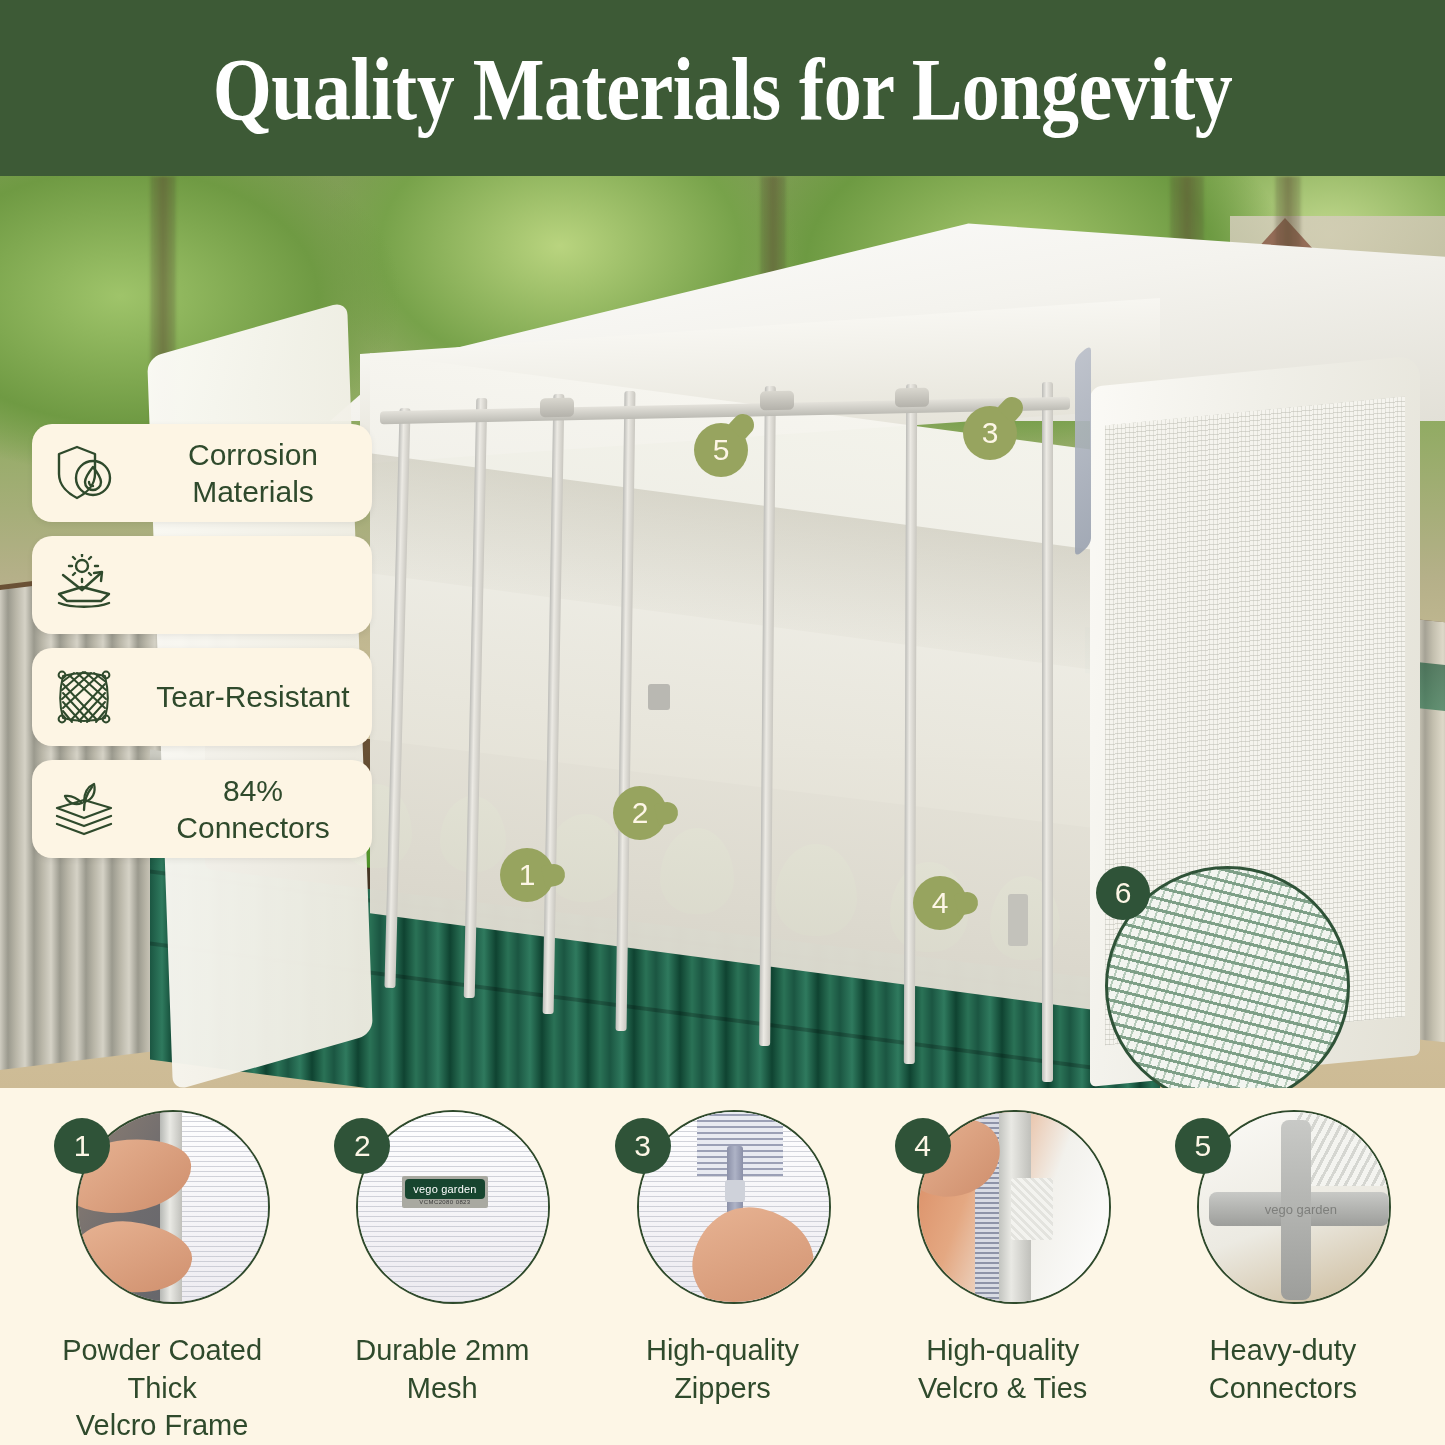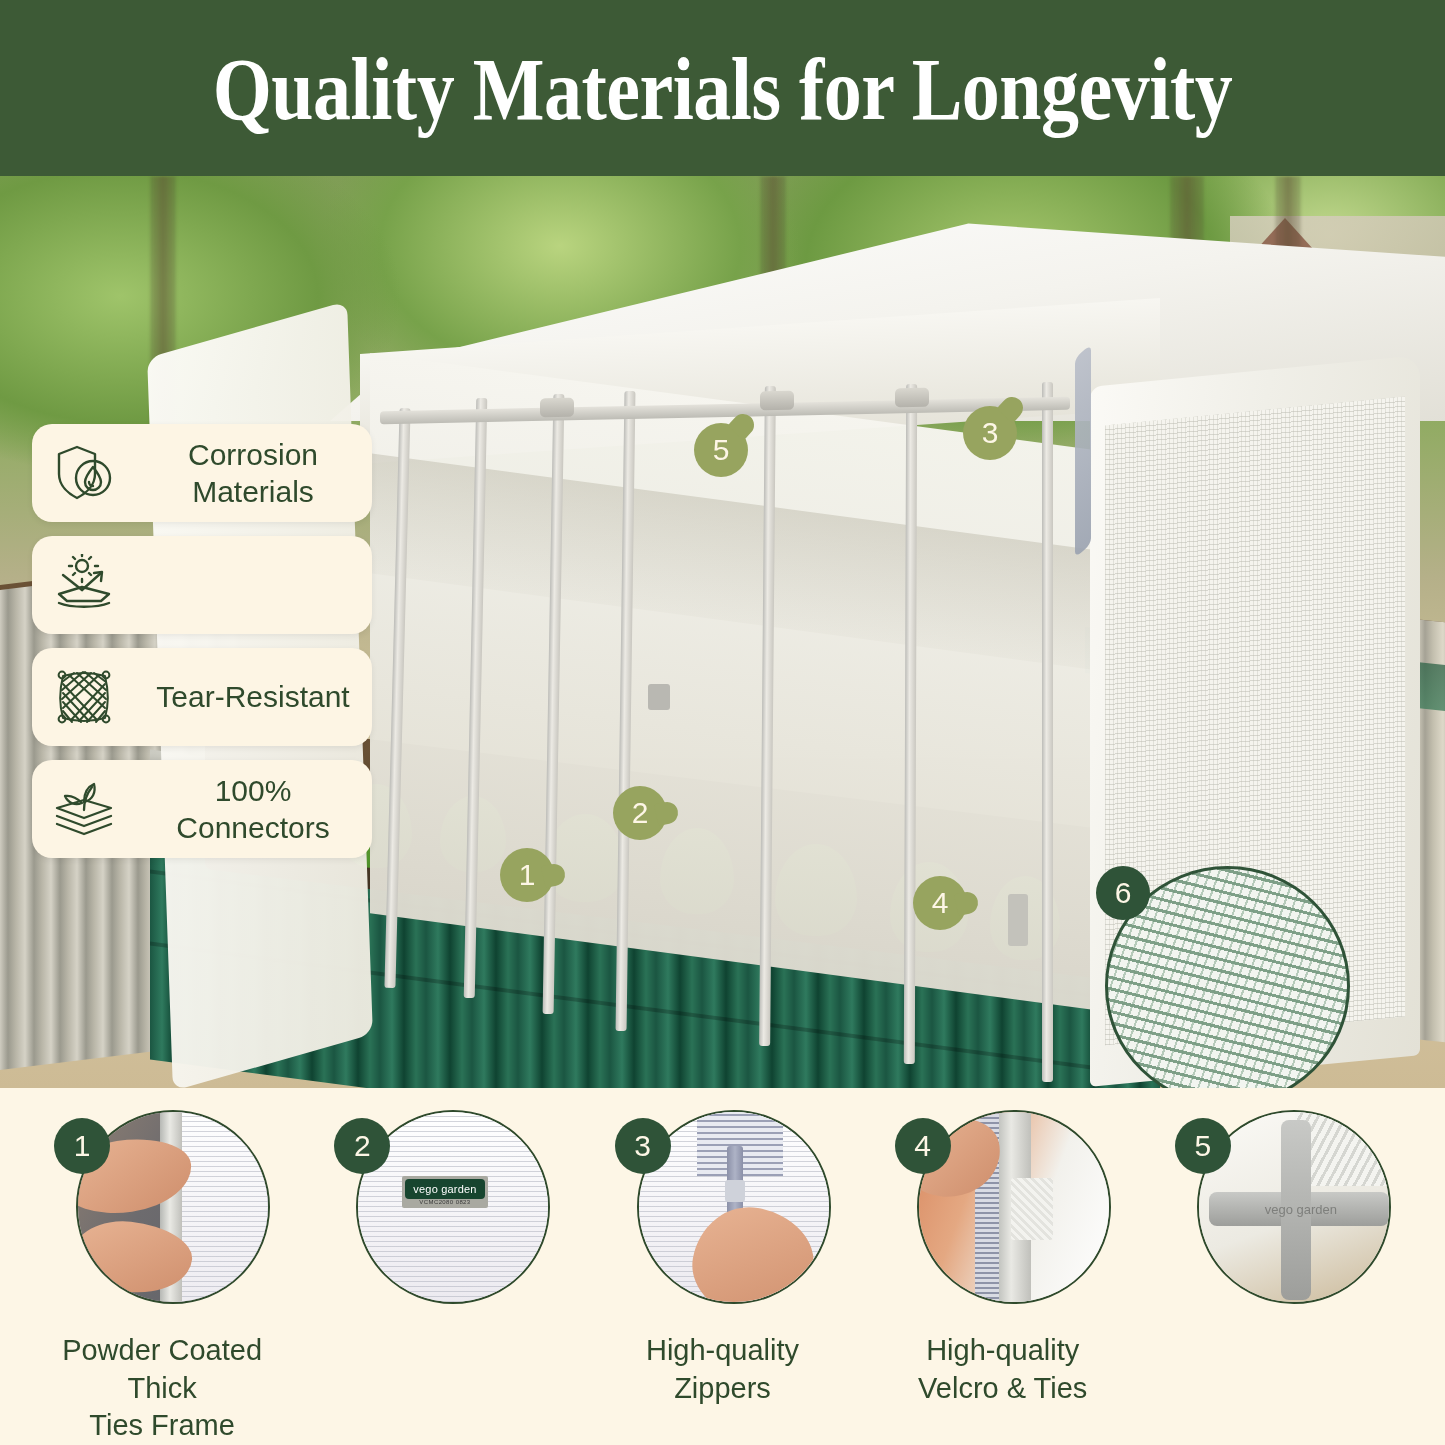--- a/index.html
+++ b/index.html
@@ -446,21 +446,21 @@
           <svg viewBox="0 0 70 62" fill="none" stroke="#2f4a2c" stroke-width="2.3" stroke-linecap="round" stroke-linejoin="round">
             <path d="M35 24 C35 16 38 9 45 6 C47 14 44 22 35 24 Z"></path>
             <path d="M33 25 C28 20 22 17 16 18 C19 25 26 28 33 25 Z"></path>
             <path d="M35 32 C35 26 36 18 43 9"></path>
             <path d="M8 30 L35 22 L62 30 L35 40 Z"></path>
             <path d="M8 38 L35 48 L62 38"></path>
             <path d="M8 46 L35 56 L62 46"></path>
           </svg>
         </span>
         <span class="feature-label">
-          <span>100%</span><br>
+          <span>84%</span><br>
           <span>Connectors</span>
         </span>
       </div>
 
     </div>
 
     <div class="marker tail-right" style="left:500px;top:672px;">
       <span>1</span>
     </div>
     <div class="marker tail-right" style="left:613px;top:610px;">
@@ -493,37 +493,41 @@
           <div class="t-pole" style="left:82px;top:-10px;width:22px;height:220px;"></div>
           <div class="t-hand" style="left:-16px;top:28px;width:130px;height:72px;transform:rotate(-8deg);"></div>
           <div class="t-hand" style="left:-6px;top:110px;width:120px;height:70px;transform:rotate(6deg);"></div>
         </div>
         <div class="thumb-badge">
           <span>1</span>
         </div>
       </div>
       <div class="thumb-caption">
         <span>Powder Coated Thick</span><br>
-        <span>Ties Frame</span>
+        <span>Velcro Frame</span>
       </div>
     </div>
 
     <div class="thumb-cell">
       <div class="thumb-circle-wrap">
         <div class="thumb-circle">
           <div class="t-fabric" style="inset:0;"></div>
           <div class="vego-label" style="left:44px;top:64px;">
             <div class="vego-inner">vego garden</div>
             <div class="vego-code">VCMC2080  0823</div>
           </div>
         </div>
         <div class="thumb-badge">
           <span>2</span>
         </div>
       </div>
+      <div class="thumb-caption">
+        <span>Durable 2mm</span><br>
+        <span>Mesh</span>
+      </div>
     </div>
 
     <div class="thumb-cell">
       <div class="thumb-circle-wrap">
         <div class="thumb-circle">
           <div class="t-fabric" style="inset:0;"></div>
           <div style="position:absolute;left:58px;top:-6px;width:86px;height:70px;background:repeating-linear-gradient(0deg,#9ba0b6 0 2px,#e8eaf1 2px 6px);"></div>
           <div class="t-zip" style="left:88px;top:34px;width:16px;height:96px;"></div>
           <div style="position:absolute;left:86px;top:68px;width:20px;height:22px;background:#cfd2da;border-radius:3px;"></div>
           <div class="t-hand" style="left:54px;top:96px;width:120px;height:110px;transform:rotate(10deg);"></div>
@@ -563,17 +567,21 @@
           <div style="position:absolute;inset:0;background:linear-gradient(160deg,#fbfaf6 0%,#eceae2 55%,#cbb999 100%);"></div>
           <div style="position:absolute;left:96px;top:-6px;width:120px;height:80px;background:repeating-linear-gradient(118deg,#d5d6d1 0 3px,#f4f4f0 3px 8px);"></div>
           <div class="t-connector" style="left:10px;top:80px;width:180px;height:34px;"></div>
           <div class="t-connector" style="left:82px;top:8px;width:30px;height:180px;"></div>
           <div style="position:absolute;left:42px;top:88px;width:120px;height:18px;display:flex;align-items:center;justify-content:center;color:#7e7f7c;font-size:13px;font-family:'Liberation Sans',sans-serif;">vego garden</div>
         </div>
         <div class="thumb-badge">
           <span>5</span>
         </div>
       </div>
+      <div class="thumb-caption">
+        <span>Heavy-duty</span><br>
+        <span>Connectors</span>
+      </div>
     </div>
 
   </div>
 
 </div>
 
 </body></html>

